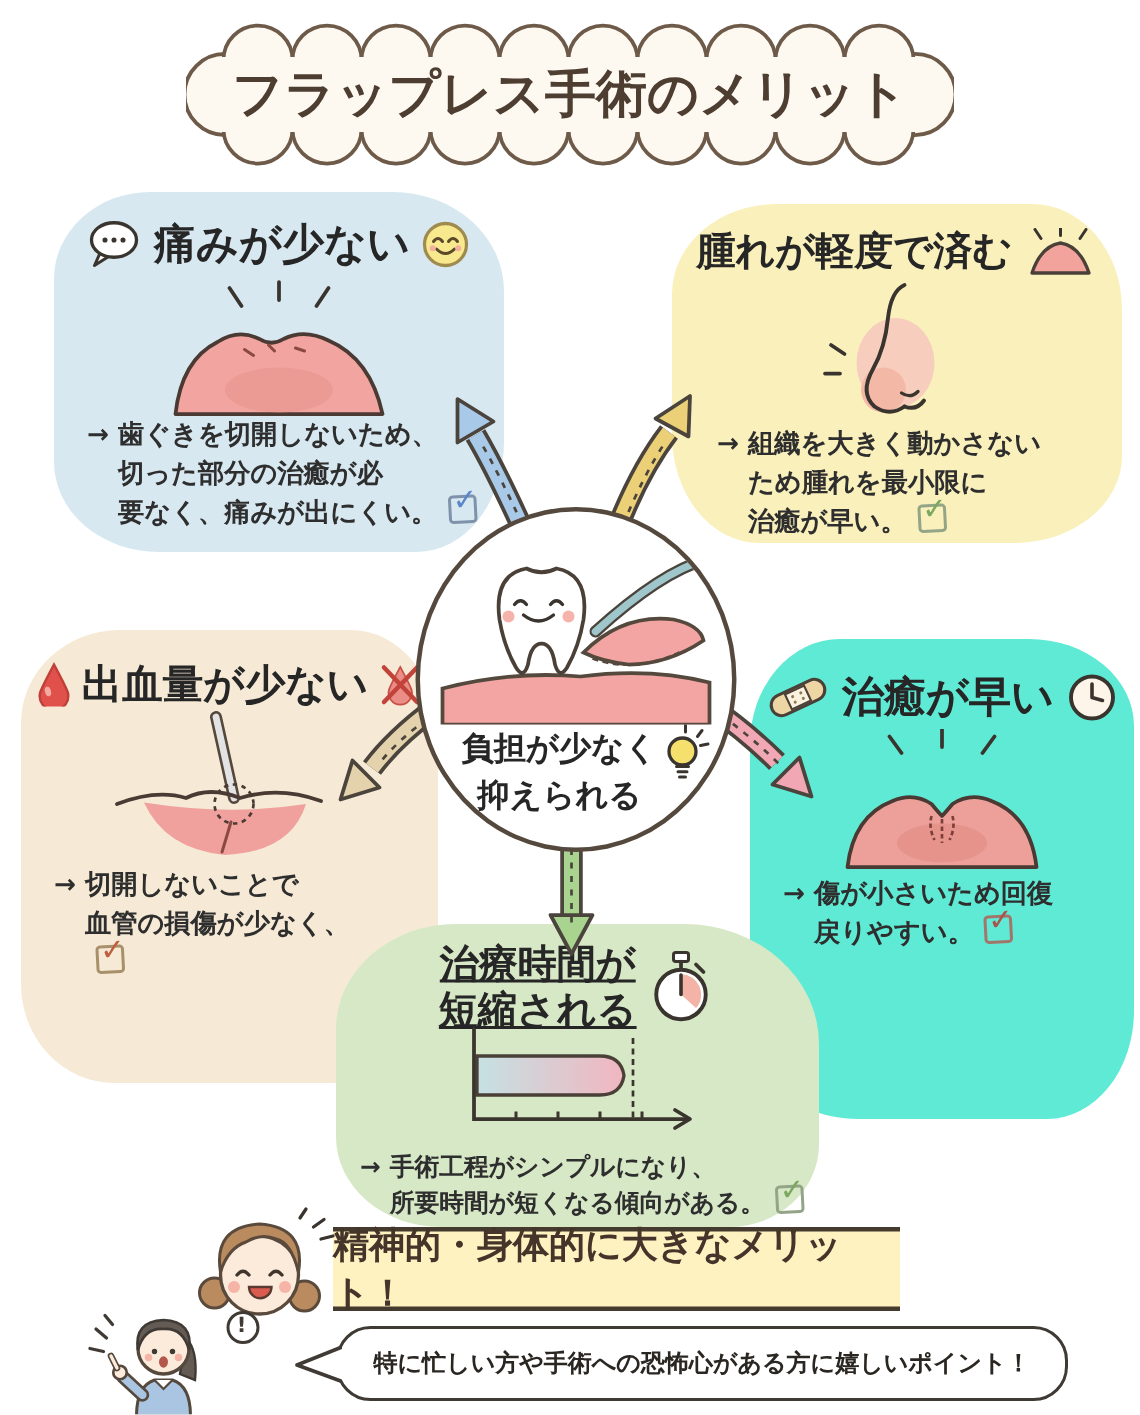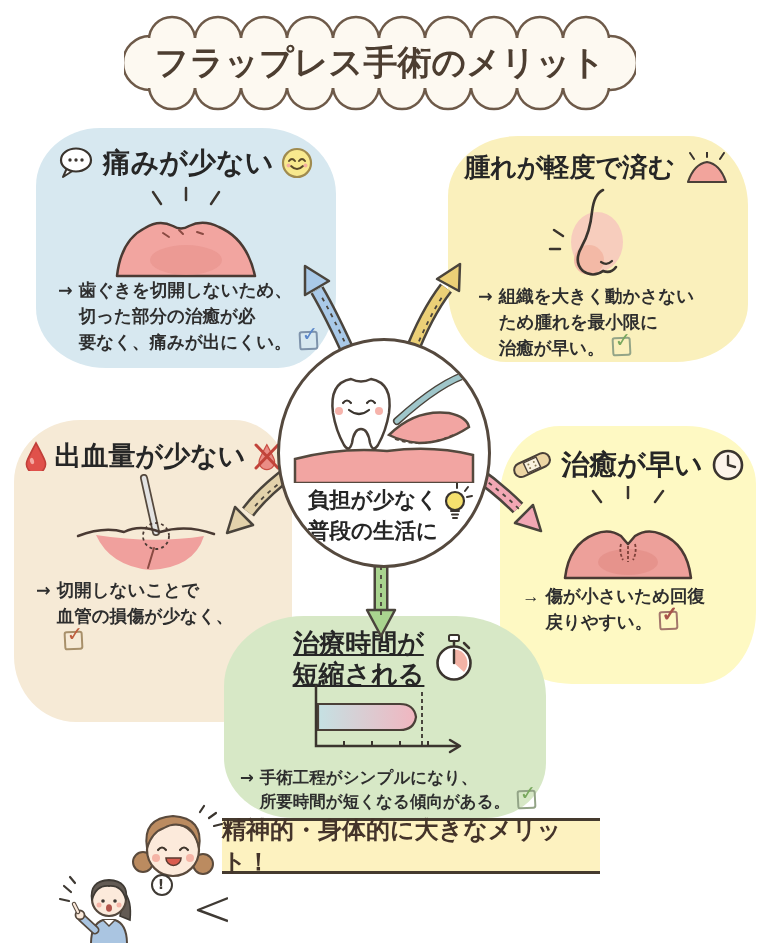--- a/index.html
+++ b/index.html
@@ -12,22 +12,22 @@
                font-size:34px;font-weight:700;color:#4d3e31;letter-spacing:0px;}
 
   
   .blob{position:absolute;z-index:1;}
   .blob-pain{left:36px;top:128px;width:300px;height:240px;background:#d7e8f0;
              border-radius:64px 74px 58px 70px/58px 66px 74px 60px;}
   .blob-swelling{left:448px;top:136px;width:300px;height:226px;background:#faf0bc;
              border-radius:70px 60px 72px 58px/60px 70px 58px 72px;}
   .blob-bleeding{left:14px;top:420px;width:278px;height:302px;background:#f6ead6;
              border-radius:66px 58px 70px 62px/62px 70px 58px 66px;}
-  .blob-healing{left:500px;top:426px;width:256px;height:258px;background:#fef9c3;
-             border-radius:60px 70px 58px 72px/70px 58px 72px 60px;font-family:Liberation Serif, serif;}
+  .blob-healing{left:500px;top:426px;width:256px;height:320px;background:#5eead4;
+             border-radius:60px 70px 58px 72px/70px 58px 72px 60px;}
   .blob-time{left:224px;top:616px;width:322px;height:202px;background:#d7e8c6;
              border-radius:80px 90px 60px 70px/70px 80px 55px 60px;}
 
   .card-heading{position:absolute;left:0;right:0;display:flex;align-items:center;justify-content:center;
                 gap:7px;font-weight:700;color:#262626;}
   .h-pain{top:16px;font-size:28px;}
   .h-swelling{top:14px;font-size:26px;}
   .h-bleeding{top:18px;font-size:27px;}
   .h-healing{top:20px;font-size:28px;}
   .h-time{top:12px;font-size:26px;}
@@ -317,21 +317,21 @@
       <path d="M180,8 Q150,16 106,56" stroke="#4a443c" stroke-width="8" fill="none" stroke-linecap="round"></path>
       <path d="M180,8 Q150,16 106,56" stroke="#9fc6ca" stroke-width="5" fill="none" stroke-linecap="round"></path>
       <path d="M42,48 Q38,18 60,14 Q70,19 80,14 Q102,18 98,48 Q95,66 87,80 Q82,88 79,78 Q77,64 70,64 Q63,64 61,78 Q58,88 53,80 Q45,66 42,48 Z" fill="#ffffff" stroke="#4a4038" stroke-width="2.5" stroke-linejoin="round"></path>
       <path d="M52,38 Q56,33 60,38 M76,38 Q80,33 84,38" stroke="#3a342e" stroke-width="2.2" fill="none" stroke-linecap="round"></path>
       <circle cx="48" cy="46" r="4" fill="#f6b3ab"></circle>
         <circle cx="88" cy="46" r="4" fill="#f6b3ab"></circle>
       <path d="M58,45 Q68,53 78,45" stroke="#3a342e" stroke-width="2.2" fill="none" stroke-linecap="round"></path>
     </svg>
     <div class="center-caption">
       <div>負担が少なく</div>
-      <div>普段の生活に</div>
+      <div>抑えられる</div>
     </div>
     <svg class="bulb" width="34" height="38" viewBox="0 0 34 38">
       <path d="M17,5 L17,0 M25,8 L28,4 M27,14 L32,13" stroke="#3a342e" stroke-width="2" stroke-linecap="round"></path>
       <circle cx="15" cy="18" r="9" fill="#f5e06e" stroke="#3a342e" stroke-width="2.2"></circle>
       <path d="M11,28 L19,28 M12,31.5 L18,31.5 M13,35 L17,35" stroke="#3a342e" stroke-width="2" stroke-linecap="round"></path>
     </svg>
   </div>
 
   <div class="banner">
     <span>精神的・身体的に大きなメリット！</span>
@@ -341,20 +341,23 @@
     <circle cx="13" cy="58" r="10" fill="#bb8b60" stroke="#5a4a3c" stroke-width="2"></circle>
     <circle cx="73" cy="60" r="10" fill="#bb8b60" stroke="#5a4a3c" stroke-width="2"></circle>
     <circle cx="43" cy="46" r="26" fill="#fceadb" stroke="#5a4a3c" stroke-width="2.2"></circle>
     <path d="M17,44 Q12,14 43,12 Q74,14 69,44 Q64,24 54,22 Q44,18 34,24 Q22,28 17,44 Z" fill="#bb8b60" stroke="#5a4a3c" stroke-width="2"></path>
     <path d="M28,46 Q32,41 36,46 M50,46 Q54,41 58,46" stroke="#3f352c" stroke-width="2.2" fill="none" stroke-linecap="round"></path>
     <circle cx="26" cy="54" r="4" fill="#f5b4a6"></circle>
       <circle cx="60" cy="54" r="4" fill="#f5b4a6"></circle>
     <path d="M36,54 A7.5,7.5 0 0 0 51,54 Z" fill="#da5c4f" stroke="#5a3a30" stroke-width="1.6"></path>
   </svg>
 
+  <div class="bubble">
+    <span>特に忙しい方や手術への恐怖心がある方に嬉しいポイント！</span>
+  </div>
   <svg class="avatar2" width="170" height="72" viewBox="0 0 170 72">
     <path d="M6,14 L13,20 M2,27 L11,29 M12,5 L17,11" stroke="#3f3a34" stroke-width="2.2" stroke-linecap="round"></path>
     <circle cx="104" cy="13" r="10" fill="#fff" stroke="#3f3a34" stroke-width="2"></circle>
     <path d="M66,20 Q74,28 72,48 L62,44 Z" fill="#635b54" stroke="#3f3a34" stroke-width="1.6"></path>
     <circle cx="51" cy="27" r="17" fill="#fceadb" stroke="#55493e" stroke-width="2.2"></circle>
     <path d="M34,28 Q31,9 51,8 Q71,9 68,28 Q64,13 51,14 Q38,13 34,28 Z" fill="#635b54" stroke="#3f3a34" stroke-width="1.8"></path>
     <circle cx="45" cy="29" r="1.8" fill="#3f3a34"></circle>
       <circle cx="57" cy="29" r="1.8" fill="#3f3a34"></circle>
     <ellipse cx="51" cy="36" rx="3" ry="3.8" fill="#b3564c"></ellipse>
     <circle cx="41" cy="33" r="2.5" fill="#f5b4a6"></circle>

